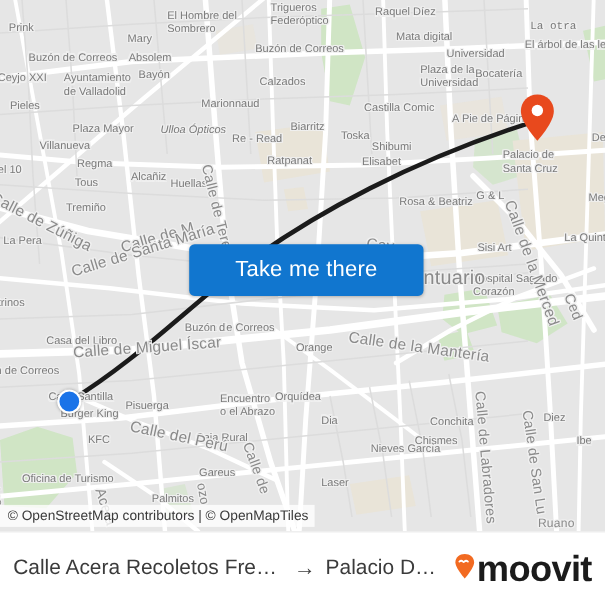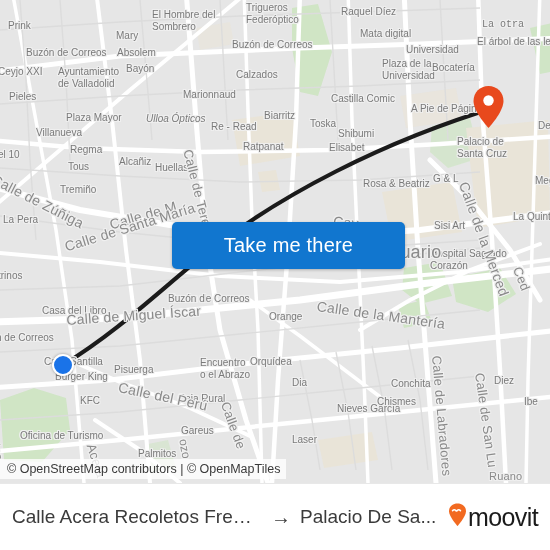--- a/index.html
+++ b/index.html
@@ -68,21 +68,21 @@
   #dest-marker {
     position: absolute;
     left: 472px; top: 85px;
     width: 33px; height: 44px;
   }
 
   
   #cta-button {
     position: absolute;
     left: 172px; top: 222px;
-    width: 233px; height: 47px;
+    width: 213px; height: 47px;
     background: #1176cf;
     border: none;
     border-radius: 5px;
     color: #ffffff;
     font-family: "Liberation Sans", sans-serif;
     font-size: 20px;
     letter-spacing: 0.2px;
     cursor: pointer;
     box-shadow: 0 1px 3px rgba(0,0,0,0.25);
     display: flex;
@@ -137,22 +137,22 @@
     margin: 0 9px;
     flex: 0 0 auto;
   }
   #brand-logo {
     display: flex;
     align-items: center;
     flex: 0 0 auto;
     margin-left: 8px;
   }
   #brand-wordmark {
-    font-size: 25px;
-    font-weight: normal;
+    font-size: 33px;
+    font-weight: bold;
     color: #1b1b1b;
     letter-spacing: -0.6px;
     font-family: "Liberation Sans", sans-serif;
   }
 </style>
 </head>
 <body>
 
 <div id="app">
 

